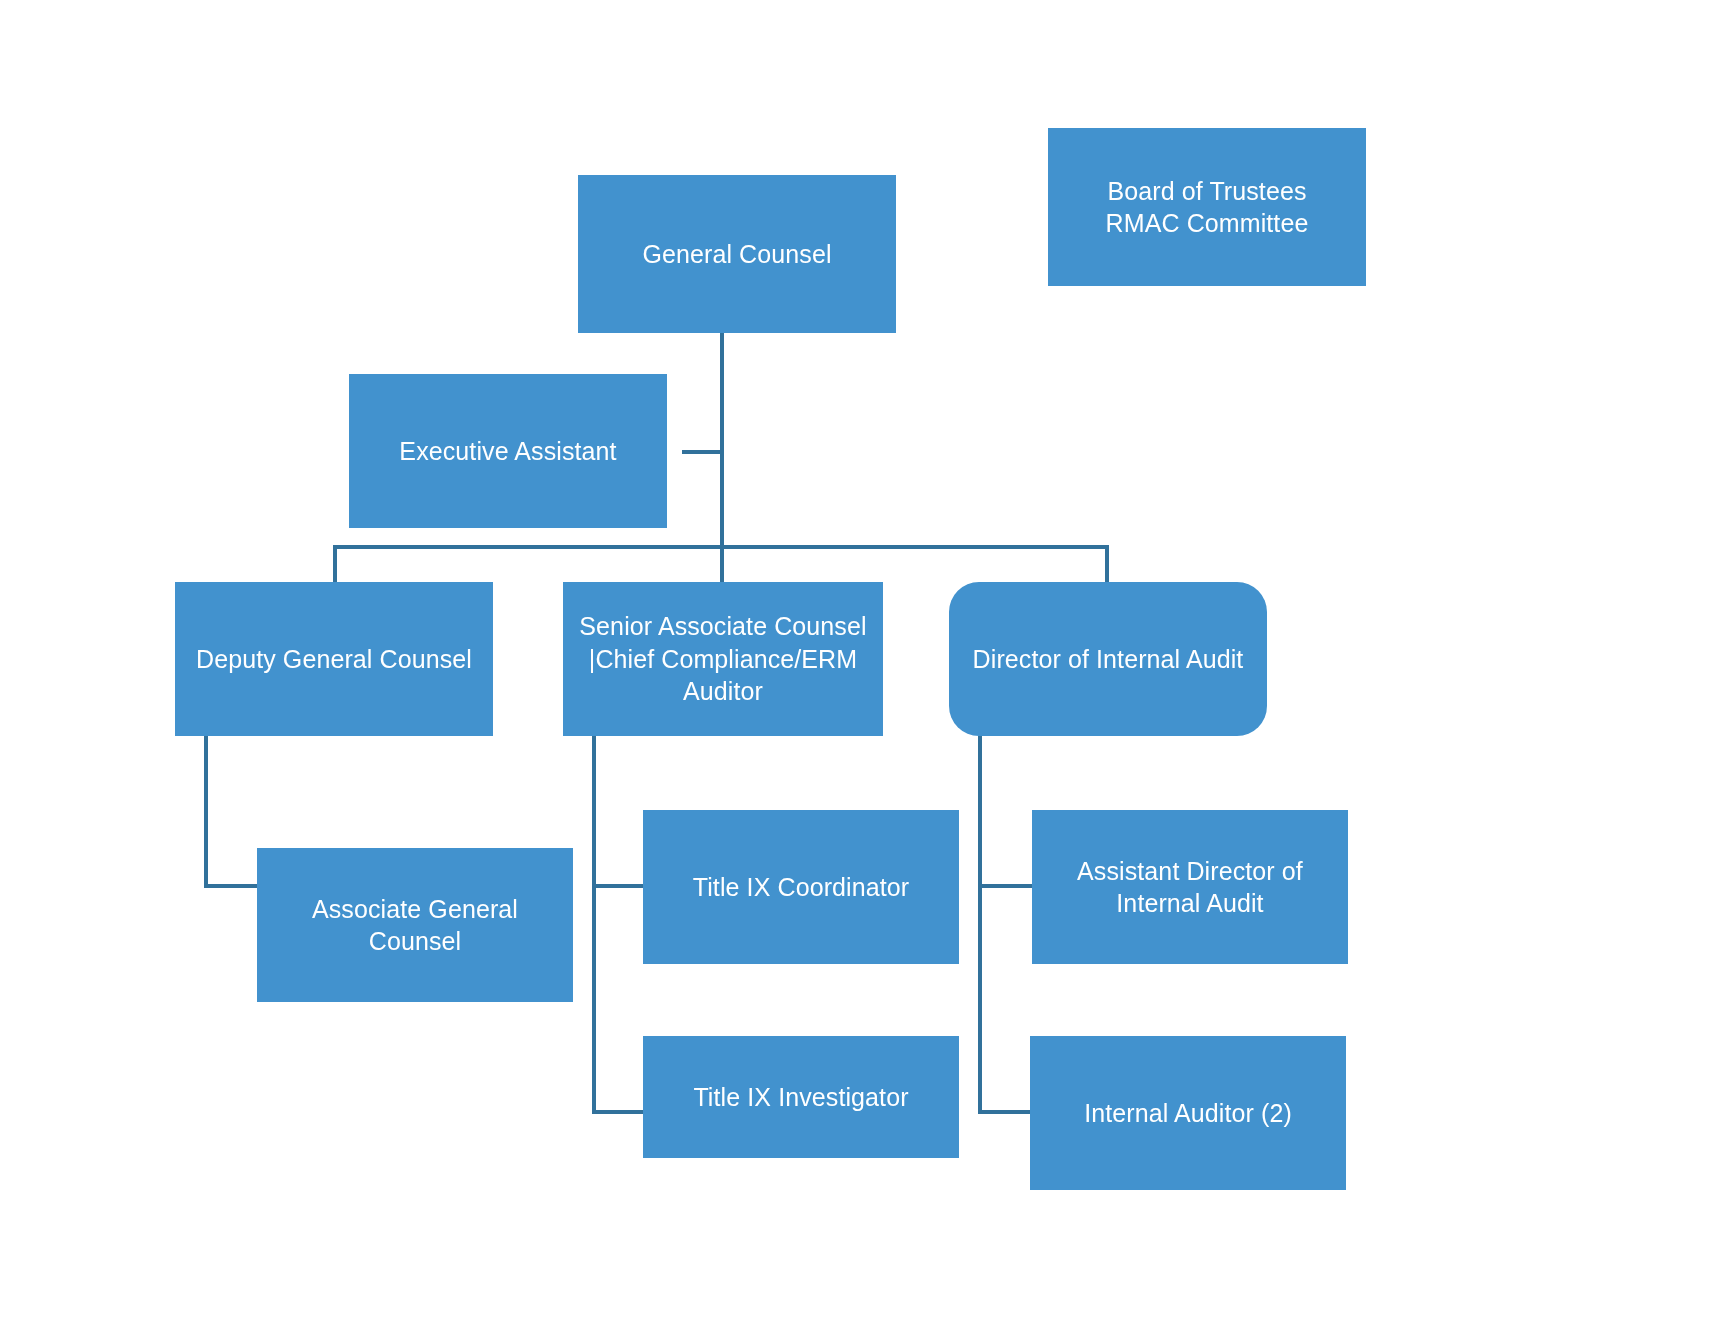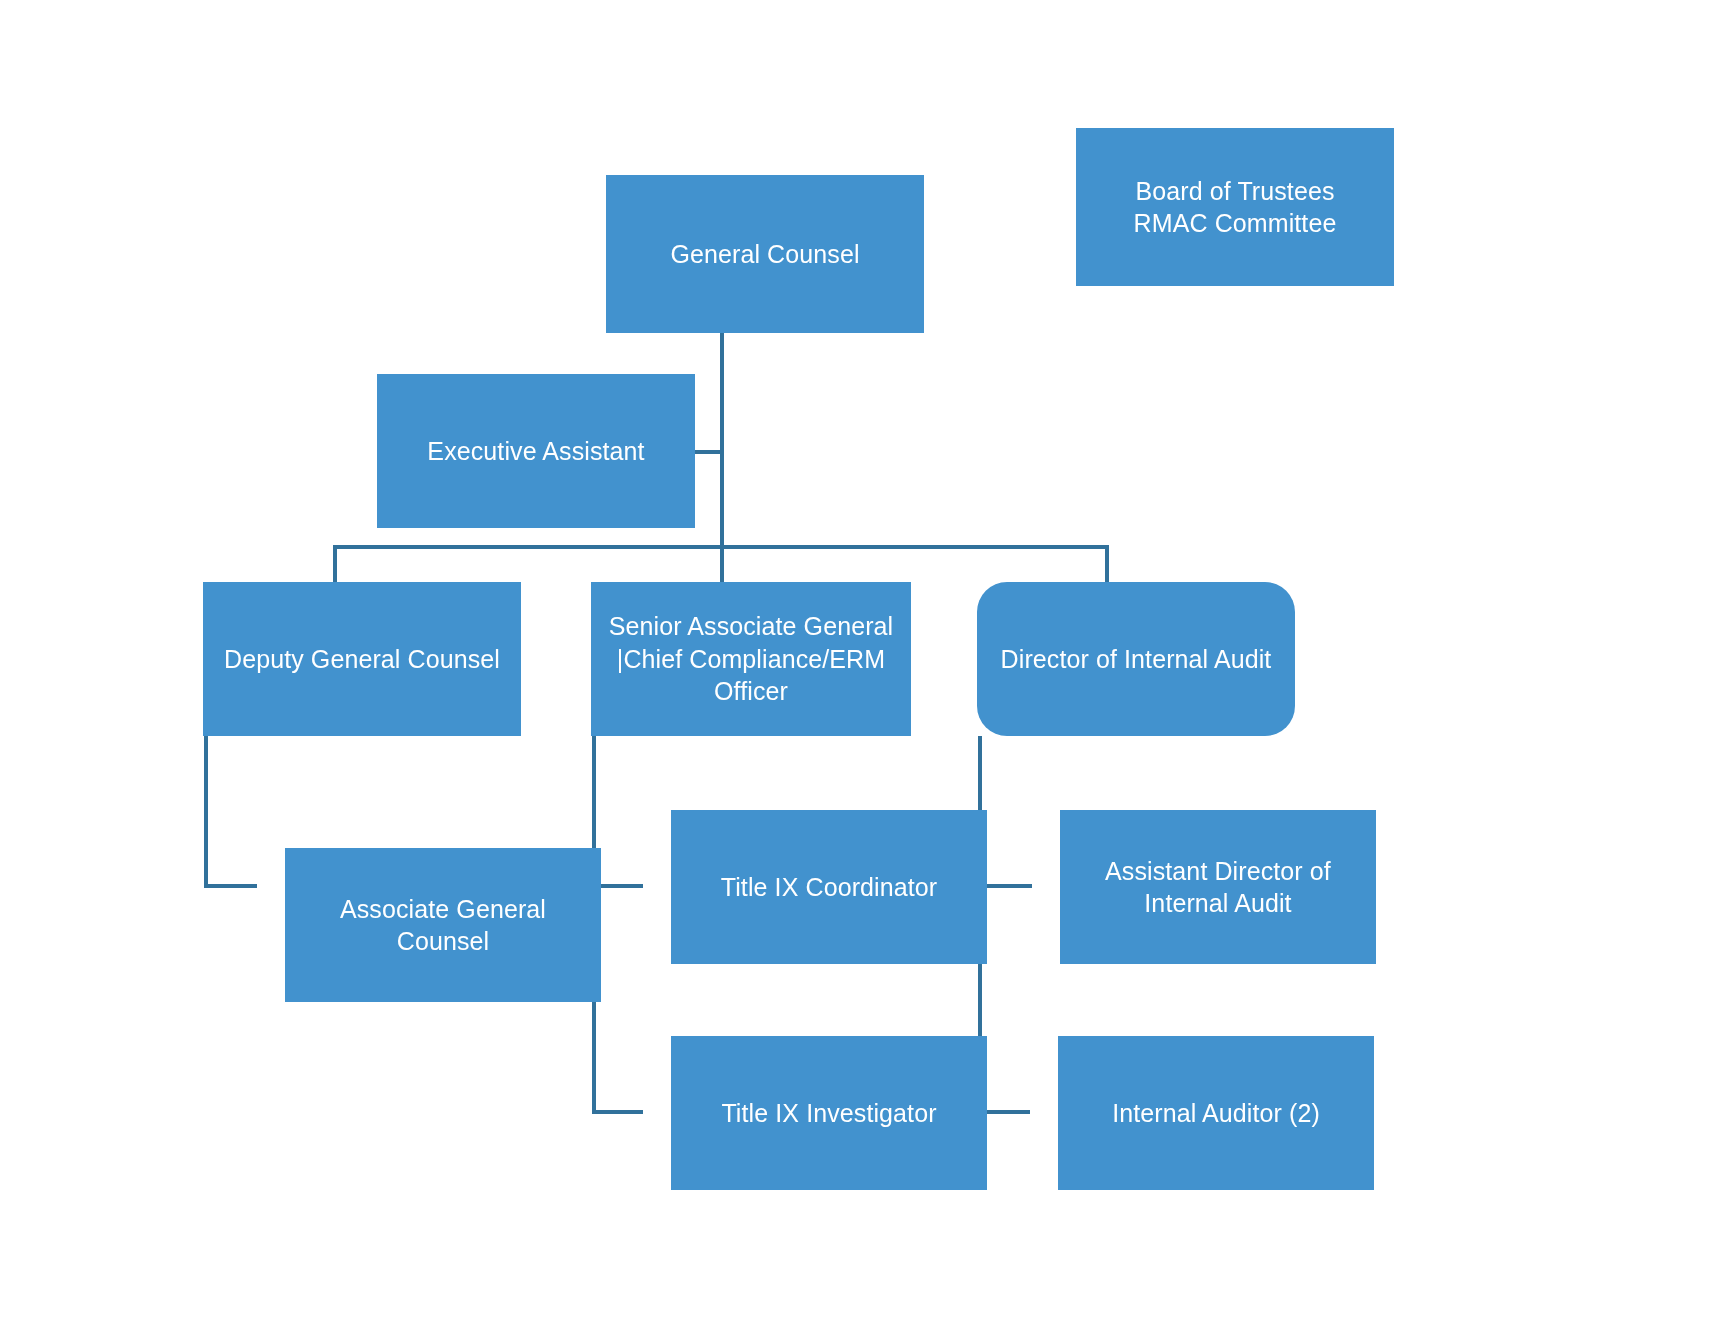--- a/index.html
+++ b/index.html
@@ -24,21 +24,20 @@
     display: flex;
     align-items: center;
     justify-content: center;
     text-align: center;
     font-size: 25px;
     font-weight: 400;
     line-height: 1.30;
     padding: 8px 10px;
     box-sizing: border-box;
     letter-spacing: 0.1px;
-    margin-left: 28px;
   }
   .node .node-label {
     display: block;
     width: 100%;
     white-space: pre-line;
   }
   .connector {
     position: absolute;
     background: #31719B;
   }
@@ -84,40 +83,40 @@
 
   <div class="node" style="left:349px; top:374px; width:318px; height:154px;">
     <span class="node-label">Executive Assistant</span>
   </div>
 
   <div class="node" style="left:175px; top:582px; width:318px; height:154px;">
     <span class="node-label">Deputy General Counsel</span>
   </div>
 
   <div class="node" style="left:563px; top:582px; width:320px; height:154px;">
-    <span class="node-label">Senior Associate General |Chief Compliance/ERM Officer</span>
+    <span class="node-label">Senior Associate Counsel |Chief Compliance/ERM Auditor</span>
   </div>
 
   <div class="node" style="left:949px; top:582px; width:318px; height:154px;border-radius:30px;">
     <span class="node-label">Director of Internal Audit</span>
   </div>
 
   <div class="node" style="left:257px; top:848px; width:316px; height:154px;">
     <span class="node-label">Associate General Counsel</span>
   </div>
 
   <div class="node" style="left:643px; top:810px; width:316px; height:154px;">
     <span class="node-label">Title IX Coordinator</span>
   </div>
 
   <div class="node" style="left:1032px; top:810px; width:316px; height:154px;">
     <span class="node-label">Assistant Director of Internal Audit</span>
   </div>
 
-  <div class="node" style="left:643px; top:1036px; width:316px; height:154px;justify-content:flex-end;">
+  <div class="node" style="left:643px; top:1036px; width:316px; height:122px;justify-content:flex-end;">
     <span class="node-label">Title IX Investigator</span>
   </div>
 
   <div class="node" style="left:1030px; top:1036px; width:316px; height:154px;">
     <span class="node-label">Internal Auditor (2)</span>
   </div>
 
 </div>
 
 </body></html>

